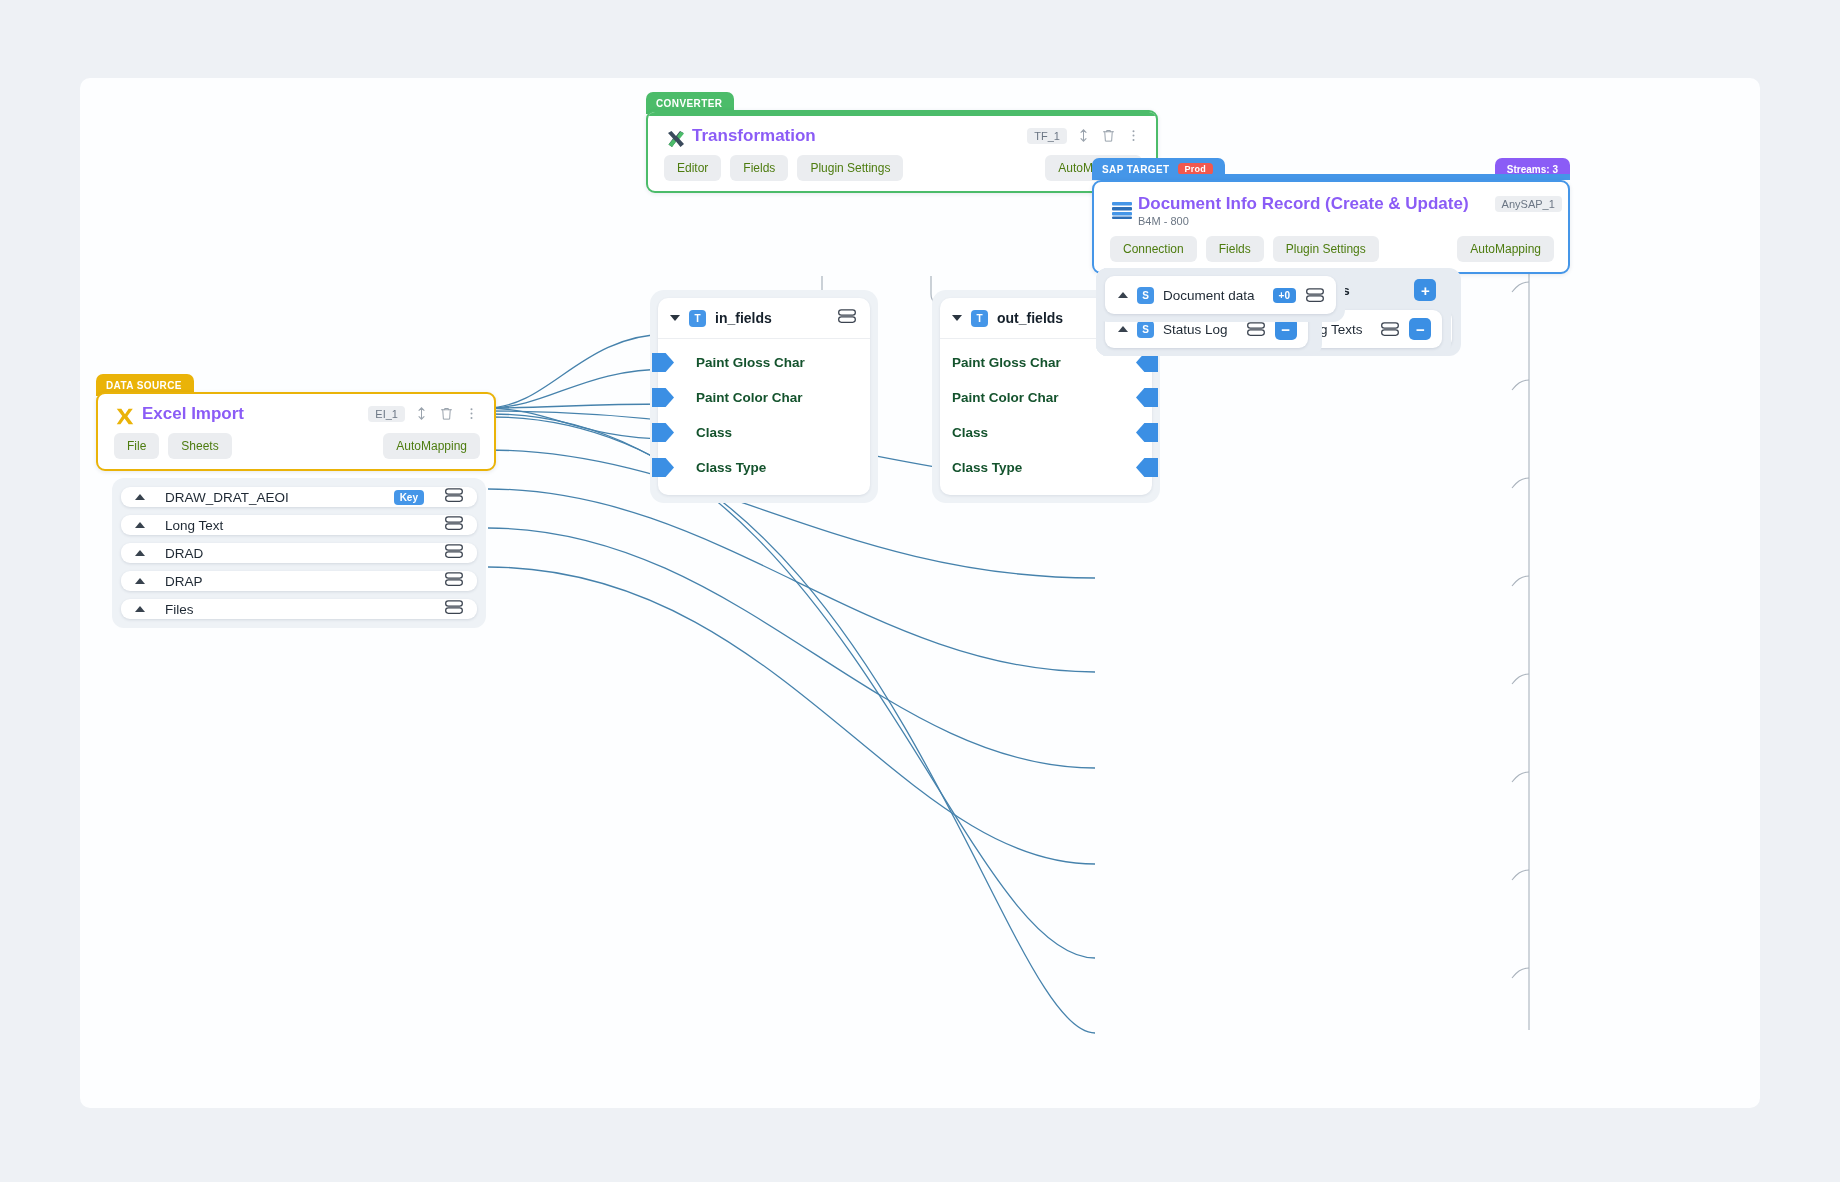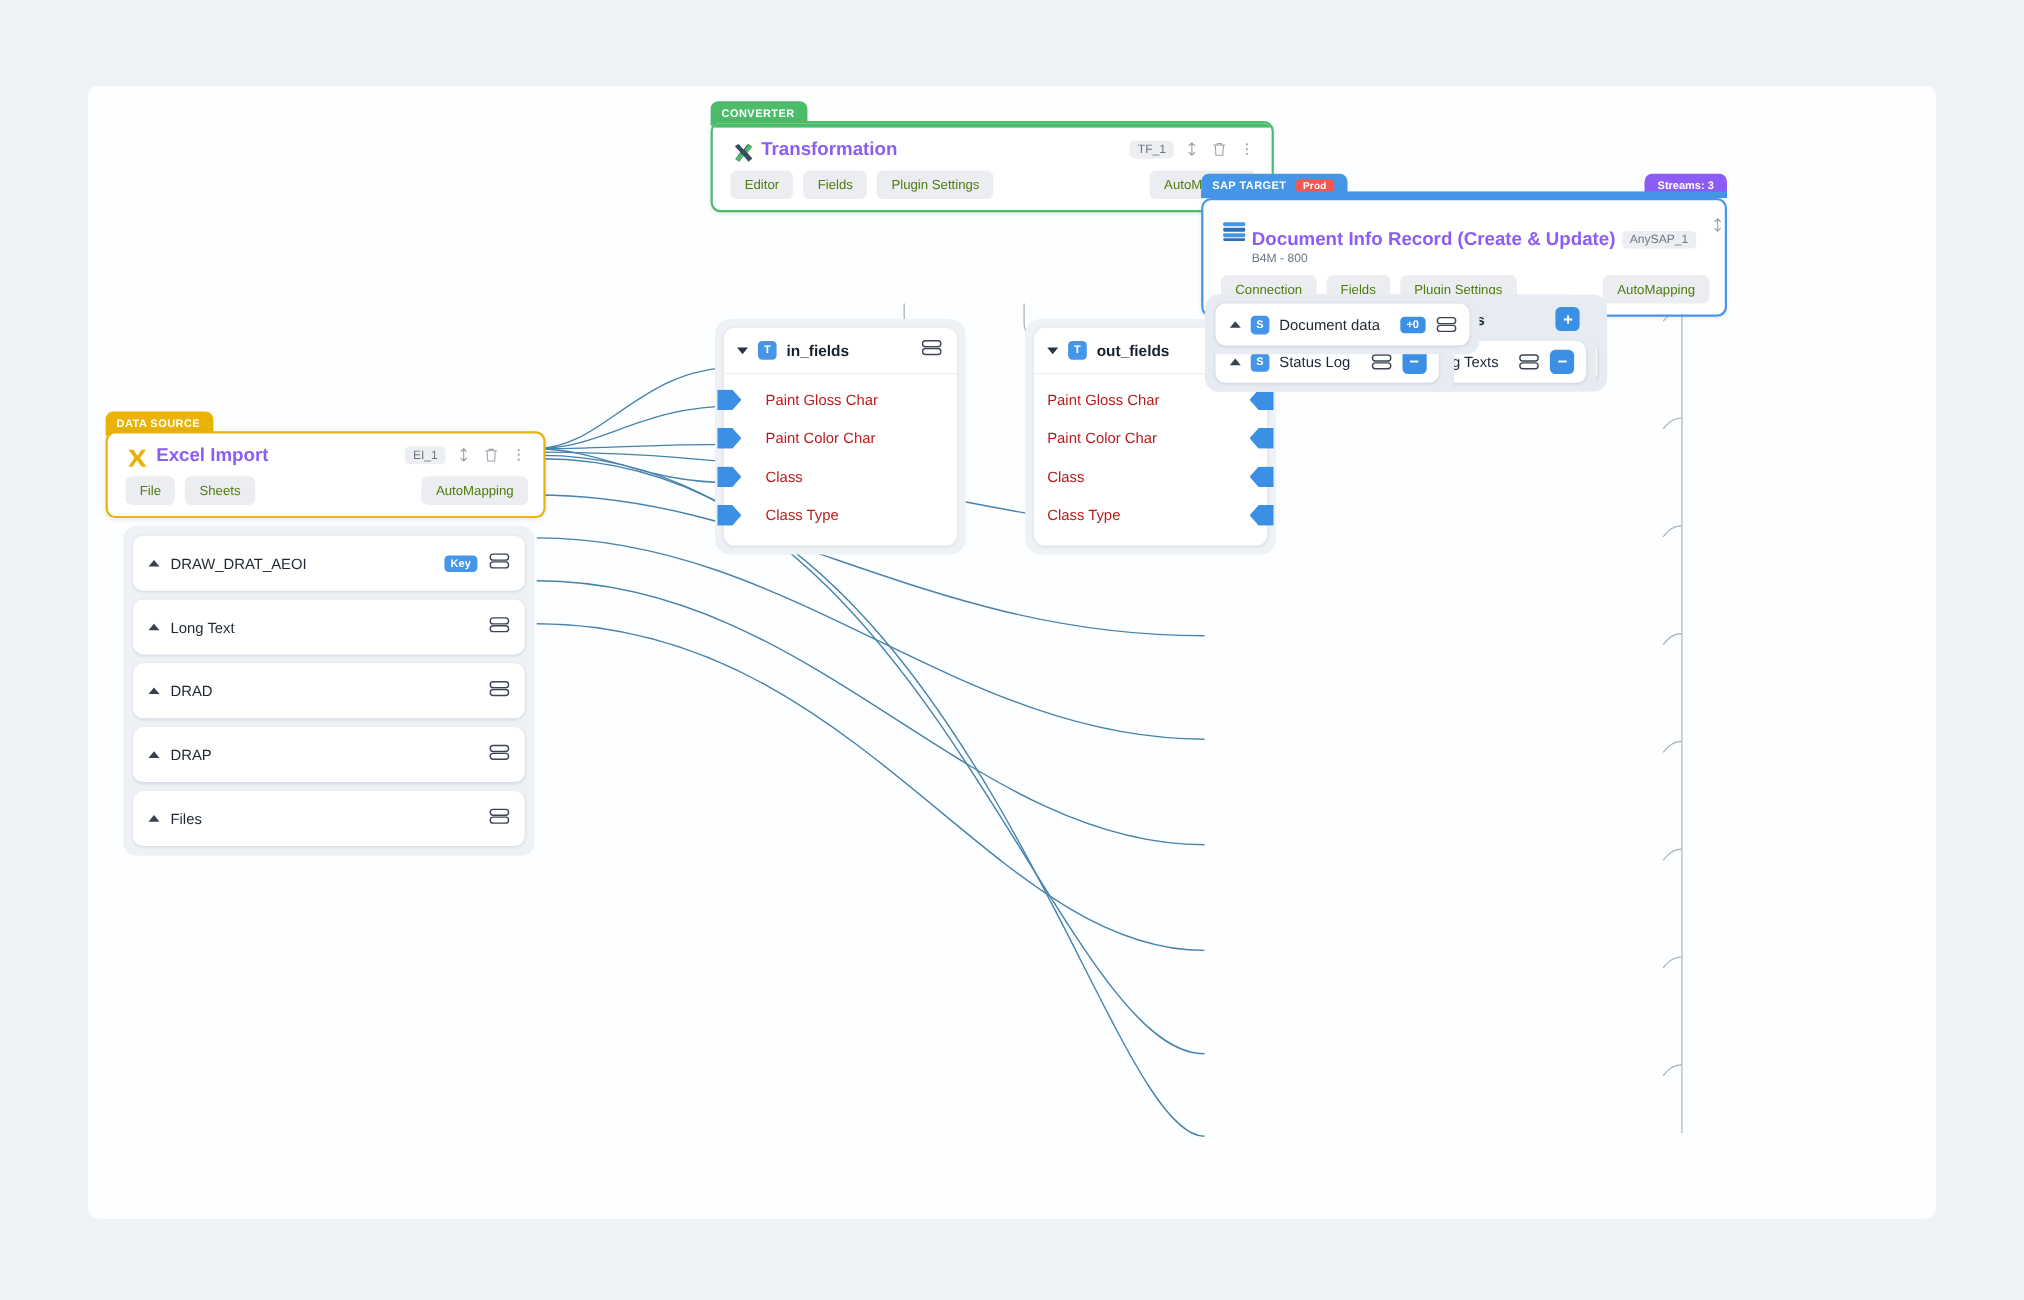--- a/index.html
+++ b/index.html
@@ -72,22 +72,22 @@
   #saptarget .card-body { border-color: #4596e8; }
   #saptarget .streams {
     position: absolute; right: 0; top: 0; height: 22px;
     background: #8b5cf6; color:#fff; font-size:10px; font-weight:600;
     border-radius: 7px 7px 0 0; padding: 0 12px; display:flex; align-items:center;
   }
   .blue-strip { background:#4596e8; height: 6px; position:absolute; left:0; right:0; top:16px; }
   .frow {
     background: #fff; border-radius: 9px;
     box-shadow: 0 1px 3px rgba(30,50,80,.13);
-    display: flex; align-items: center; gap: 10px;
-    padding: 0 13px 0 14px; height: 50px; margin-bottom: 8px;
+    display: flex; align-items: center; gap: 20px;
+    padding: 0 13px 0 14px; height: 20px; margin-bottom: 8px;
     position: relative;
   }
   .frow-label { font-size: 13.5px; color: #1e2833; white-space: nowrap; }
   .caret-up { width:0;height:0;border-left:5px solid transparent;border-right:5px solid transparent;border-bottom:6px solid #38424e; }
   .caret-down { width:0;height:0;border-left:5px solid transparent;border-right:5px solid transparent;border-top:6px solid #2b3540; }
   .key-badge { background:#4596e8;color:#fff;font-size:10px;font-weight:700;border-radius:4px;padding:2px 6px;margin-left:auto; }
   .plus-badge { background:#3b8fe4;color:#fff;font-size:10px;font-weight:700;border-radius:4px;padding:2px 6px; }
   .listico { margin-left:auto; }
   .listico.after { margin-left:0; }
 
@@ -99,21 +99,21 @@
   .fpanel {
     position: absolute; background:#eef2f6; border-radius:14px; padding:8px;
   }
   .fpanel-inner { background:#fff; border-radius:10px; box-shadow:0 1px 3px rgba(30,50,80,.10); }
   .fpanel-head { display:flex; align-items:center; gap:9px; padding:10px 13px 10px 12px; border-bottom:1px solid #eceef1; }
   .tbadge { background:#4596e8; color:#fff; font-size:10px; font-weight:700; width:17px;height:17px;
             border-radius:4px; display:flex;align-items:center;justify-content:center; }
   .sbadge { background:#4596e8; color:#fff; font-size:10px; font-weight:700; width:17px;height:17px;
             border-radius:4px; display:flex;align-items:center;justify-content:center; }
   .fpanel-title { font-size:14px; font-weight:700; color:#15202b; }
-  .fitem { display:flex; align-items:center; height:35px; padding:0 12px; font-size:13.5px; color:#b91c1c; position:relative; }
+  .fitem { display:flex; align-items:center; height:35px; padding:0 12px; font-size:13.5px; color:#14532d; position:relative;font-weight:bold; }
   .fitem .ftext { white-space:nowrap; }
   .port-l { position:absolute; left:-6px; width:22px; height:19px; background:#3b8fe4;
             clip-path: polygon(0 0, 62% 0, 100% 50%, 62% 100%, 0 100%); }
   .port-r { position:absolute; right:-6px; width:22px; height:19px; background:#3b8fe4;
             clip-path: polygon(38% 0, 100% 0, 100% 100%, 38% 100%, 0 50%); }
 
   
   .tgroup { position:absolute; background:#e7ecf2; border-radius:12px; padding:8px 9px; }
   .tgroup-head { display:flex; align-items:center; gap:9px; padding:3px 6px 9px 6px; }
   .tgroup-title { font-size:13.5px; font-weight:700; color:#18222c; white-space:nowrap; }
@@ -396,21 +396,21 @@
         <div class="title-row" style="align-items:flex-start;">
           <span class="ico" style="margin-top:4px;">
             <svg viewBox="0 0 24 24" width="24" height="24">
               <rect x="2" y="4" width="20" height="3.6" rx="1" fill="#4596e8"></rect>
               <rect x="2" y="9" width="20" height="3.6" rx="1" fill="#2d6fb8"></rect>
               <rect x="2" y="14" width="20" height="3.6" rx="1" fill="#4596e8"></rect>
               <rect x="2" y="18.6" width="20" height="2.4" rx="1" fill="#2d6fb8"></rect>
             </svg>
           </span>
           <span style="display:flex;flex-direction:column;">
-            <span style="display:flex;align-items:center;gap:6px;margin-top:14px;">
+            <span style="display:flex;align-items:center;gap:26px;">
               <span class="node-title">Document Info Record (Create &amp; Update)</span>
               <span class="id-badge">AnySAP_1</span>
             </span>
             <span class="node-sub">B4M - 800</span>
           </span>
           <span class="head-icons" style="margin-top:3px;">
             <span class="ico">
               <svg viewBox="0 0 24 24" width="15" height="15" fill="none" stroke="#9aa3ad" stroke-width="1.7" stroke-linecap="round">
                 <path d="M12 3 L12 21 M8 7 L12 3 L16 7 M8 17 L12 21 L16 17"></path>
               </svg>

